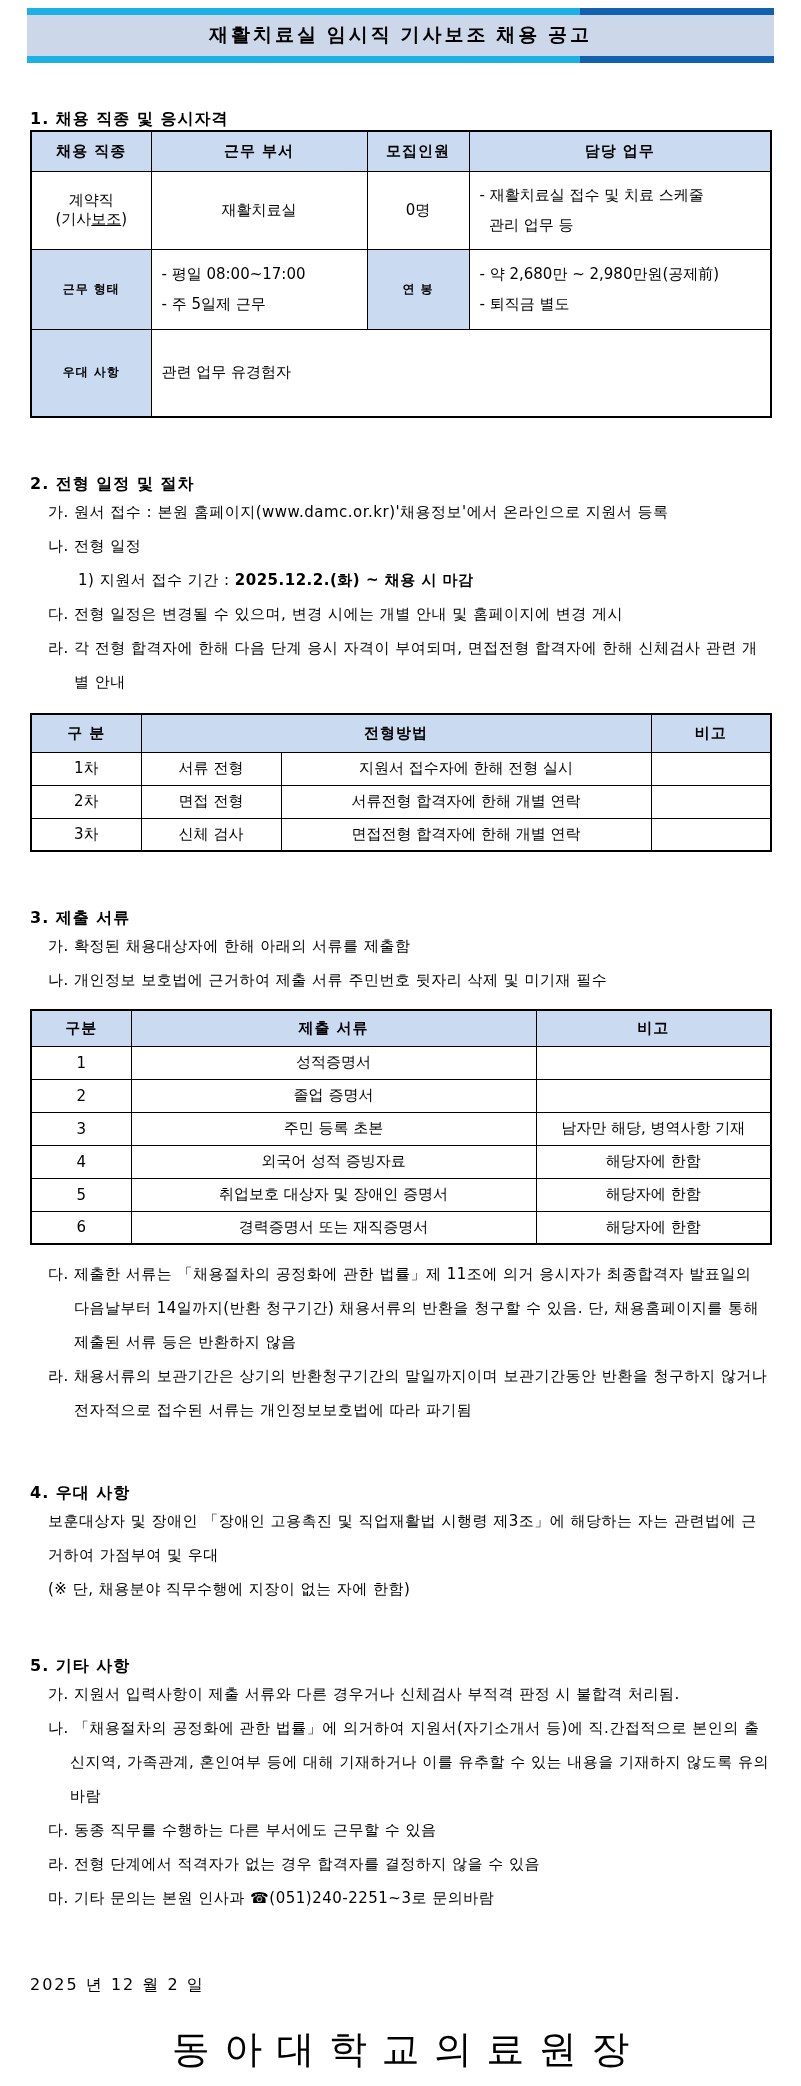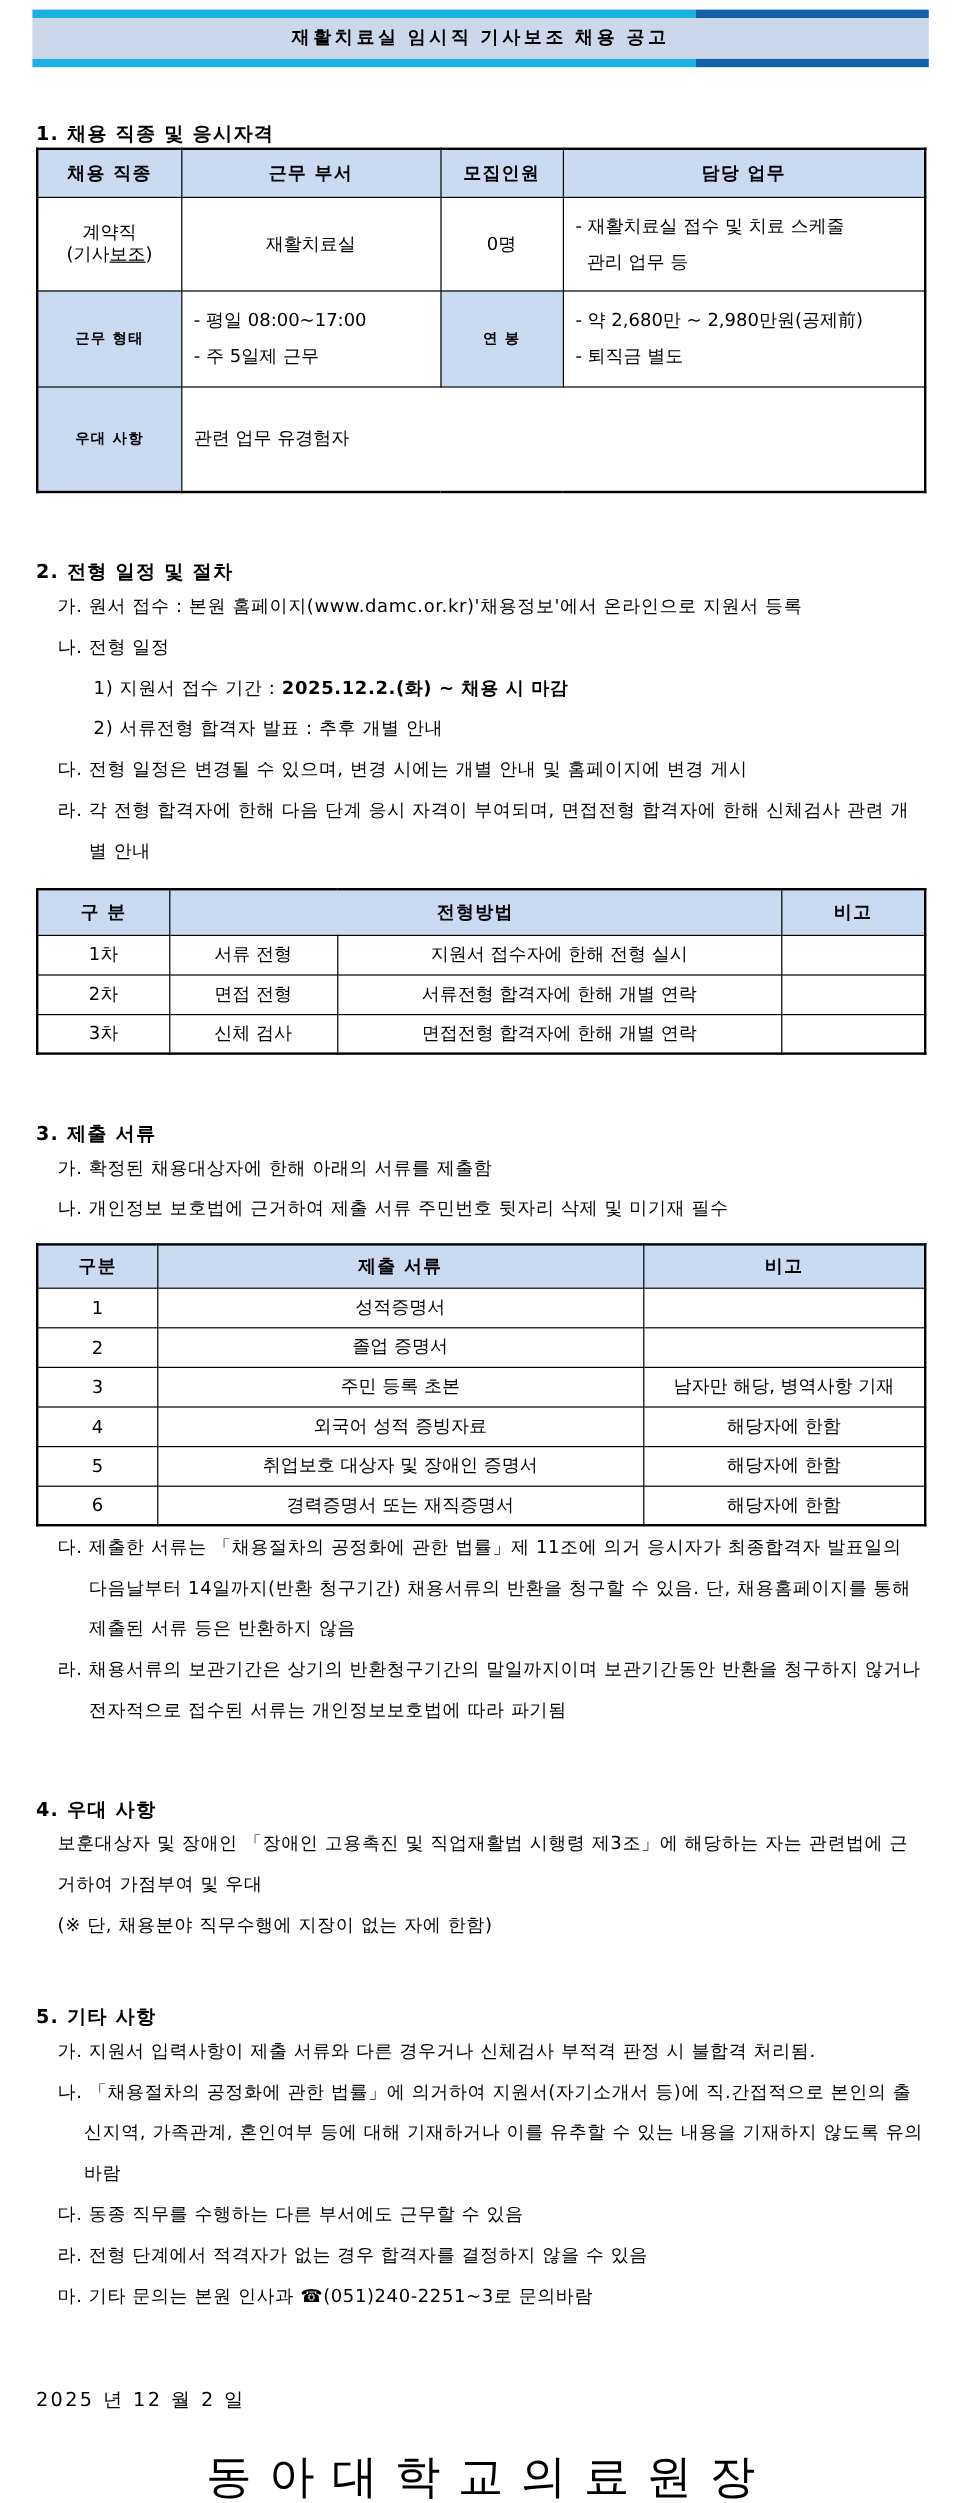--- a/index.html
+++ b/index.html
@@ -21,21 +21,21 @@
   .banner{margin:0 -3px 0 -3px;}
   .banner .bar{
     height:7px;
     background:linear-gradient(to right,var(--cyan) 0 74%,var(--dark_blue) 74% 100%);
   }
   .banner .inner{
     background:var(--banner_bg);
     text-align:center;
     padding:7px 0 8px 0;
     font-family:"Liberation Serif","DejaVu Serif",serif;
-    font-weight:bold;font-size:15px;letter-spacing:3px;
+    font-weight:bold;font-size:19px;letter-spacing:3px;
   }
   
   .sec-heading{font-weight:bold;font-size:16px;margin-top:56px;letter-spacing:1px;}
   .line{line-height:34px;letter-spacing:0.5px;}
   .ind1{padding-left:18px;}
   .ind2{padding-left:48px;}
   .hang{padding-left:44px;text-indent:-26px;}
   .hang2{padding-left:40px;text-indent:-22px;}
   
   table{border-collapse:collapse;width:740px;table-layout:fixed;}
@@ -116,21 +116,20 @@
       <td class="bluecell">우대 사항</td>
       <td class="left" colspan="3">관련 업무 유경험자</td>
     </tr>
   </tbody>
     </table>
 
   <div class="sec-heading">2. 전형 일정 및 절차</div>
   <div class="line ind1">가. 원서 접수 : 본원 홈페이지(www.damc.or.kr)'채용정보'에서 온라인으로 지원서 등록</div>
   <div class="line ind1">나. 전형 일정</div>
   <div class="line ind2"><span>1) 지원서 접수 기간 : </span><b class="dateb">2025.12.2.(화) ~ 채용 시 마감</b></div>
-  <div class="line ind2">2) 서류전형 합격자 발표 : 추후 개별 안내</div>
   <div class="line ind1">다. 전형 일정은 변경될 수 있으며, 변경 시에는 개별 안내 및 홈페이지에 변경 게시</div>
   <div class="line hang">라. 각 전형 합격자에 한해 다음 단계 응시 자격이 부여되며, 면접전형 합격자에 한해 신체검사 관련 개별 안내</div>
 
   <table id="screen-table">
     <colgroup>
         <col style="width:110px">
         <col style="width:140px">
         <col style="width:370px">
         <col style="width:120px">
       </colgroup>
@@ -203,21 +202,21 @@
       <td>해당자에 한함</td>
     </tr>
     <tr>
       <td>6</td>
       <td>경력증명서 또는 재직증명서</td>
       <td>해당자에 한함</td>
     </tr>
   </tbody>
     </table>
 
-  <div class="line hang" style="">다. 제출한 서류는 「채용절차의 공정화에 관한 법률」제 11조에 의거 응시자가 최종합격자 발표일의 다음날부터 14일까지(반환 청구기간) 채용서류의 반환을 청구할 수 있음. 단, 채용홈페이지를 통해 제출된 서류 등은 반환하지 않음</div>
+  <div class="line hang" style="margin-top:12px">다. 제출한 서류는 「채용절차의 공정화에 관한 법률」제 11조에 의거 응시자가 최종합격자 발표일의 다음날부터 14일까지(반환 청구기간) 채용서류의 반환을 청구할 수 있음. 단, 채용홈페이지를 통해 제출된 서류 등은 반환하지 않음</div>
   <div class="line hang">라. 채용서류의 보관기간은 상기의 반환청구기간의 말일까지이며 보관기간동안 반환을 청구하지 않거나 전자적으로 접수된 서류는 개인정보보호법에 따라 파기됨</div>
 
   <div class="sec-heading">4. 우대 사항</div>
   <div class="line ind1">보훈대상자 및 장애인 「장애인 고용촉진 및 직업재활법 시행령 제3조」에 해당하는 자는 관련법에 근거하여 가점부여 및 우대</div>
   <div class="line ind1">(※ 단, 채용분야 직무수행에 지장이 없는 자에 한함)</div>
 
   <div class="sec-heading" style="margin-top:50px">5. 기타 사항</div>
   <div class="line hang2">가. 지원서 입력사항이 제출 서류와 다른 경우거나 신체검사 부적격 판정 시 불합격 처리됨.</div>
   <div class="line hang2">나. 「채용절차의 공정화에 관한 법률」에 의거하여 지원서(자기소개서 등)에 직.간접적으로 본인의 출신지역, 가족관계, 혼인여부 등에 대해 기재하거나 이를 유추할 수 있는 내용을 기재하지 않도록 유의 바람</div>
   <div class="line hang2">다. 동종 직무를 수행하는 다른 부서에도 근무할 수 있음</div>

